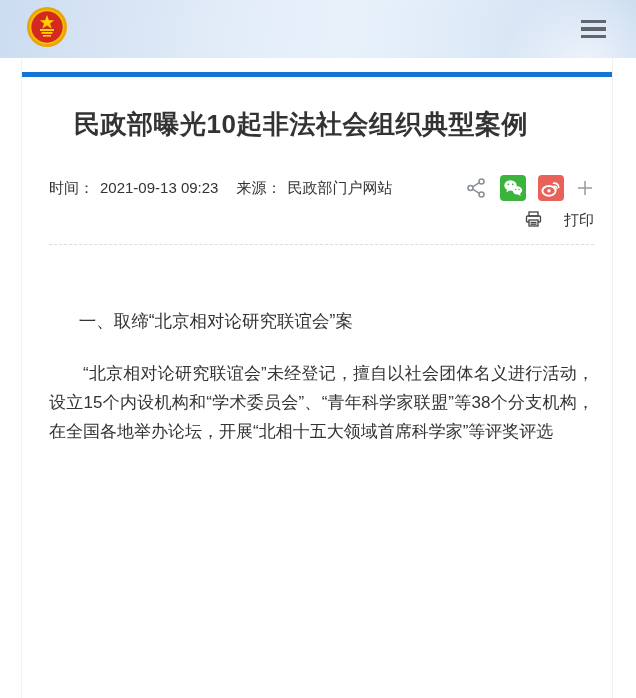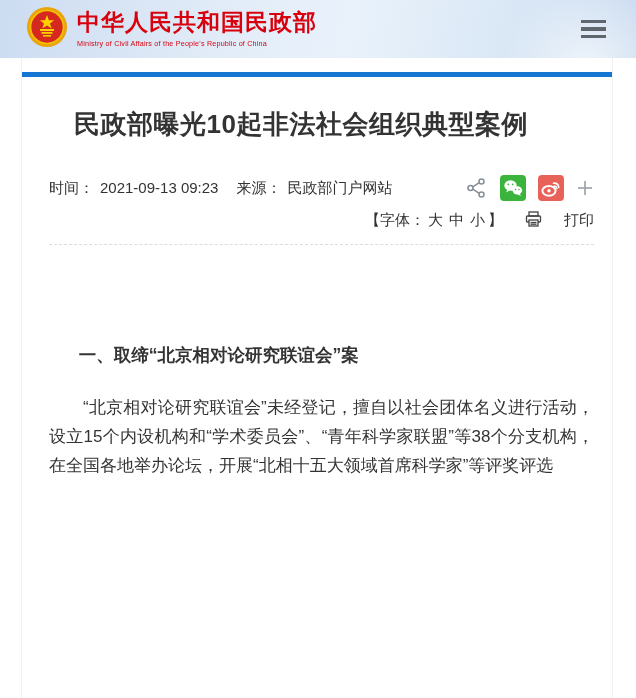--- a/index.html
+++ b/index.html
@@ -64,22 +64,22 @@
   .font-controls span { cursor: default; }
   .font-controls .fs-opt { cursor: pointer; margin: 0 3px; }
   .print-btn { display: inline-flex; align-items: center; gap: 22px; cursor: pointer; color: #333; }
 
   .divider { margin-top: 14px; border-top: 1px dashed #dcdcdc; }
 
   
   .article-body { margin-top: 45px; font-size: 17px; line-height: 29px; color: #333; text-align: justify; }
   .article-body p { text-indent: 2em; }
   .section-heading {
-    margin-top: 96px;
-    font-size: 17.5px; line-height: 29px; font-weight: bold; color: #333;
+    margin-top: 62px;
+    font-size: 17.5px; line-height: 29px; font-weight: normal; color: #333;
     text-indent: 1.7em;
   }
   .para-2 { margin-top: 23px; }
 </style>
 </head>
 <body>
 
 <div class="page">
 
   <div class="site-header">
@@ -87,24 +87,20 @@
       <span>
         <svg width="42" height="42" viewBox="0 0 42 42">
           <circle cx="21" cy="21" r="20" fill="#e9a50a"></circle>
           <circle cx="21" cy="21" r="16.5" fill="#d5281e"></circle>
           <circle cx="21" cy="21" r="16.5" fill="none" stroke="#f6c200" stroke-width="1.6"></circle>
           <polygon points="21,9 22.9,14.2 28.2,14.2 24,17.4 25.6,22.6 21,19.5 16.4,22.6 18,17.4 13.8,14.2 19.1,14.2" fill="#ffd200"></polygon>
           <rect x="14" y="23" width="14" height="2" fill="#ffd200"></rect>
           <rect x="15.5" y="26" width="11" height="1.8" fill="#ffd200"></rect>
           <rect x="17" y="29" width="8" height="1.6" fill="#ffd200"></rect>
         </svg>
-      </span>
-      <span class="logo-text">
-        <span class="site-title-zh">中华人民共和国民政部</span>
-        <span class="site-title-en">Ministry of Civil Affairs of the People's Republic of China</span>
       </span>
     </div>
     <div class="hamburger">
       <span></span>
         <span></span>
         <span></span>
     </div>
   </div>
 
   <div class="card">
@@ -150,23 +146,20 @@
           <span class="icon-btn">
             <svg width="18" height="18" viewBox="0 0 18 18" stroke="#9aa0a6" stroke-width="1.6">
               <line x1="9" y1="2" x2="9" y2="16"></line>
               <line x1="2" y1="9" x2="16" y2="9"></line>
             </svg>
           </span>
         </div>
       </div>
 
       <div class="tool-row">
-        <span class="font-controls">
-          <span>【字体：</span><span class="fs-opt">大</span><span class="fs-opt">中</span><span class="fs-opt">小</span><span>】</span>
-        </span>
         <span class="print-btn">
           <span>
             <svg width="17" height="16" viewBox="0 0 17 16" fill="none" stroke="#444" stroke-width="1.3">
               <rect x="4" y="1" width="9" height="4"></rect>
               <rect x="1.5" y="5" width="14" height="6" rx="1"></rect>
               <rect x="4" y="9" width="9" height="6" fill="#fff"></rect>
               <line x1="5.5" y1="11.5" x2="11.5" y2="11.5"></line>
               <line x1="5.5" y1="13.2" x2="11.5" y2="13.2"></line>
             </svg>
           </span>

